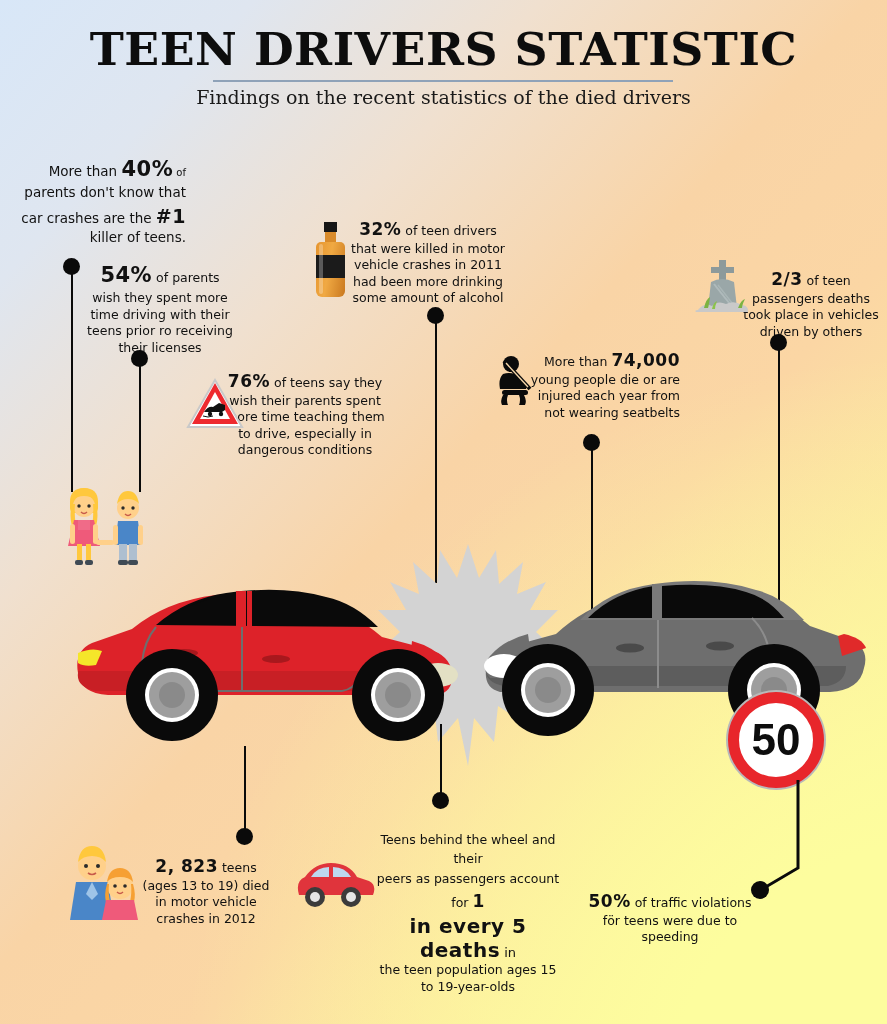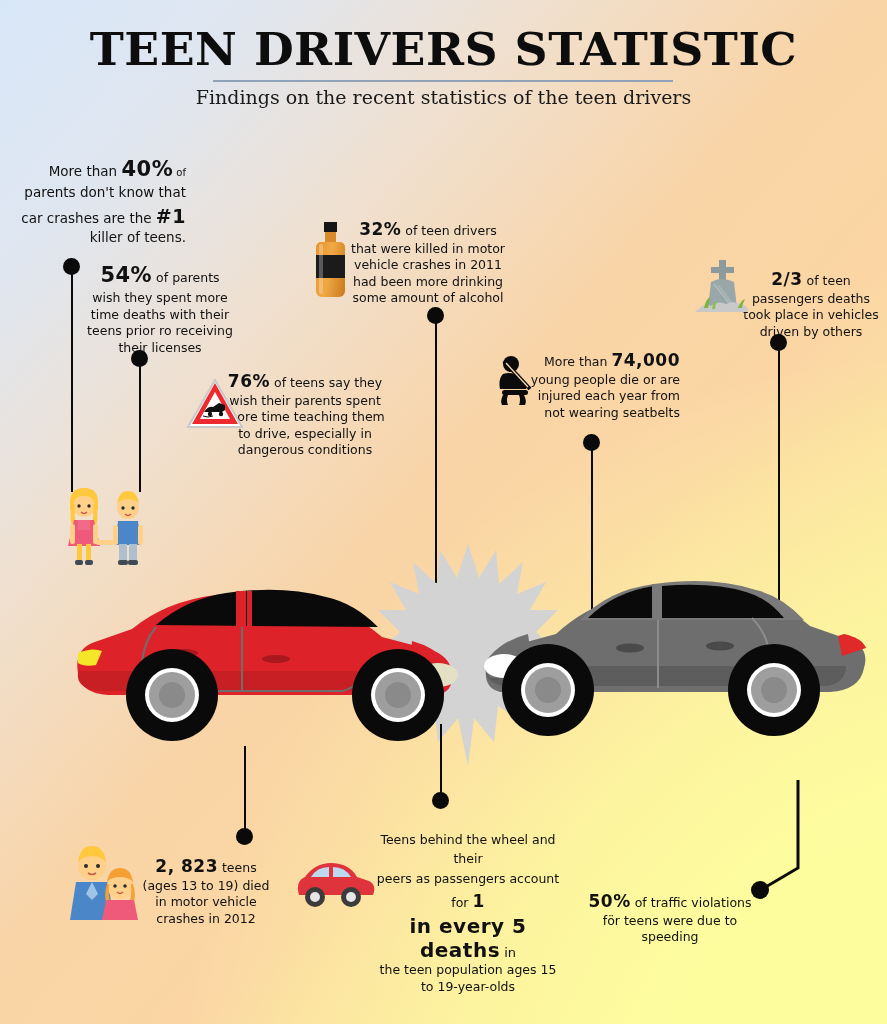--- a/index.html
+++ b/index.html
@@ -87,35 +87,35 @@
   
   .people { position:absolute; }
 </style>
 </head>
 <body>
 
 <div class="stage">
 
   <div class="title">TEEN DRIVERS STATISTIC</div>
   <div class="title-rule"></div>
-  <div class="subtitle">Findings on the recent statistics of the teen drivers</div>
+  <div class="subtitle">Findings on the recent statistics of the died drivers</div>
 
   <div class="fact f-center" style="left:14px; top:156px; width:172px; font-size:13.5px;text-align:right;">
     <div>
       <span>More than </span><span class="big" style="font-size:21px;">40%</span><span style="font-size:10px;"> of</span>
     </div>
     <div>parents don't know that</div>
     <div style="margin-top:2px;">
       <span>car crashes are the </span><span class="big" style="font-size:19px;">#1</span>
     </div>
     <div>killer of teens.</div>
   </div>
 
   <div class="fact f-center" style="left:86px; top:262px; width:148px; font-size:12.5px;">
-    <span class="big" style="font-size:21px;">54%</span><span> of parents wish they spent more time deaths with their teens prior ro receiving their licenses</span>
+    <span class="big" style="font-size:21px;">54%</span><span> of parents wish they spent more time driving with their teens prior ro receiving their licenses</span>
   </div>
   <div class="pin" style="left:63px; top:258px;">
     <span class="dot"></span>
     <span class="stem" style="height:220px;"></span>
   </div>
 
   <div class="fact f-center" style="left:224px; top:370px; width:162px; font-size:12.5px;">
     <span class="big" style="font-size:17px;">76%</span><span> of teens say they wish their parents spent more time teaching them to drive, especially in dangerous conditions</span>
   </div>
   <div class="pin" style="left:131px; top:350px;">
@@ -287,20 +287,23 @@
     <circle cx="96" cy="142" r="46" fill="#0a0a0a"></circle>
     <circle cx="96" cy="142" r="27" fill="#ffffff"></circle>
     <circle cx="96" cy="142" r="23" fill="#9e9e9e"></circle>
     <circle cx="96" cy="142" r="13" fill="#8a8a8a"></circle>
     <circle cx="322" cy="142" r="46" fill="#0a0a0a"></circle>
     <circle cx="322" cy="142" r="27" fill="#ffffff"></circle>
     <circle cx="322" cy="142" r="23" fill="#9e9e9e"></circle>
     <circle cx="322" cy="142" r="13" fill="#8a8a8a"></circle>
   </svg>
 
+  <div class="speed-sign" style="left:728px; top:692px;">
+    <span>50</span>
+  </div>
 
   <div class="pin" style="left:236px; top:828px;">
     <span class="dot"></span>
     <span class="stem" style="top:-82px; height:96px;"></span>
   </div>
 
   <div class="pin" style="left:432px; top:792px;">
     <span class="dot"></span>
     <span class="stem" style="top:-68px; height:82px;"></span>
   </div>

